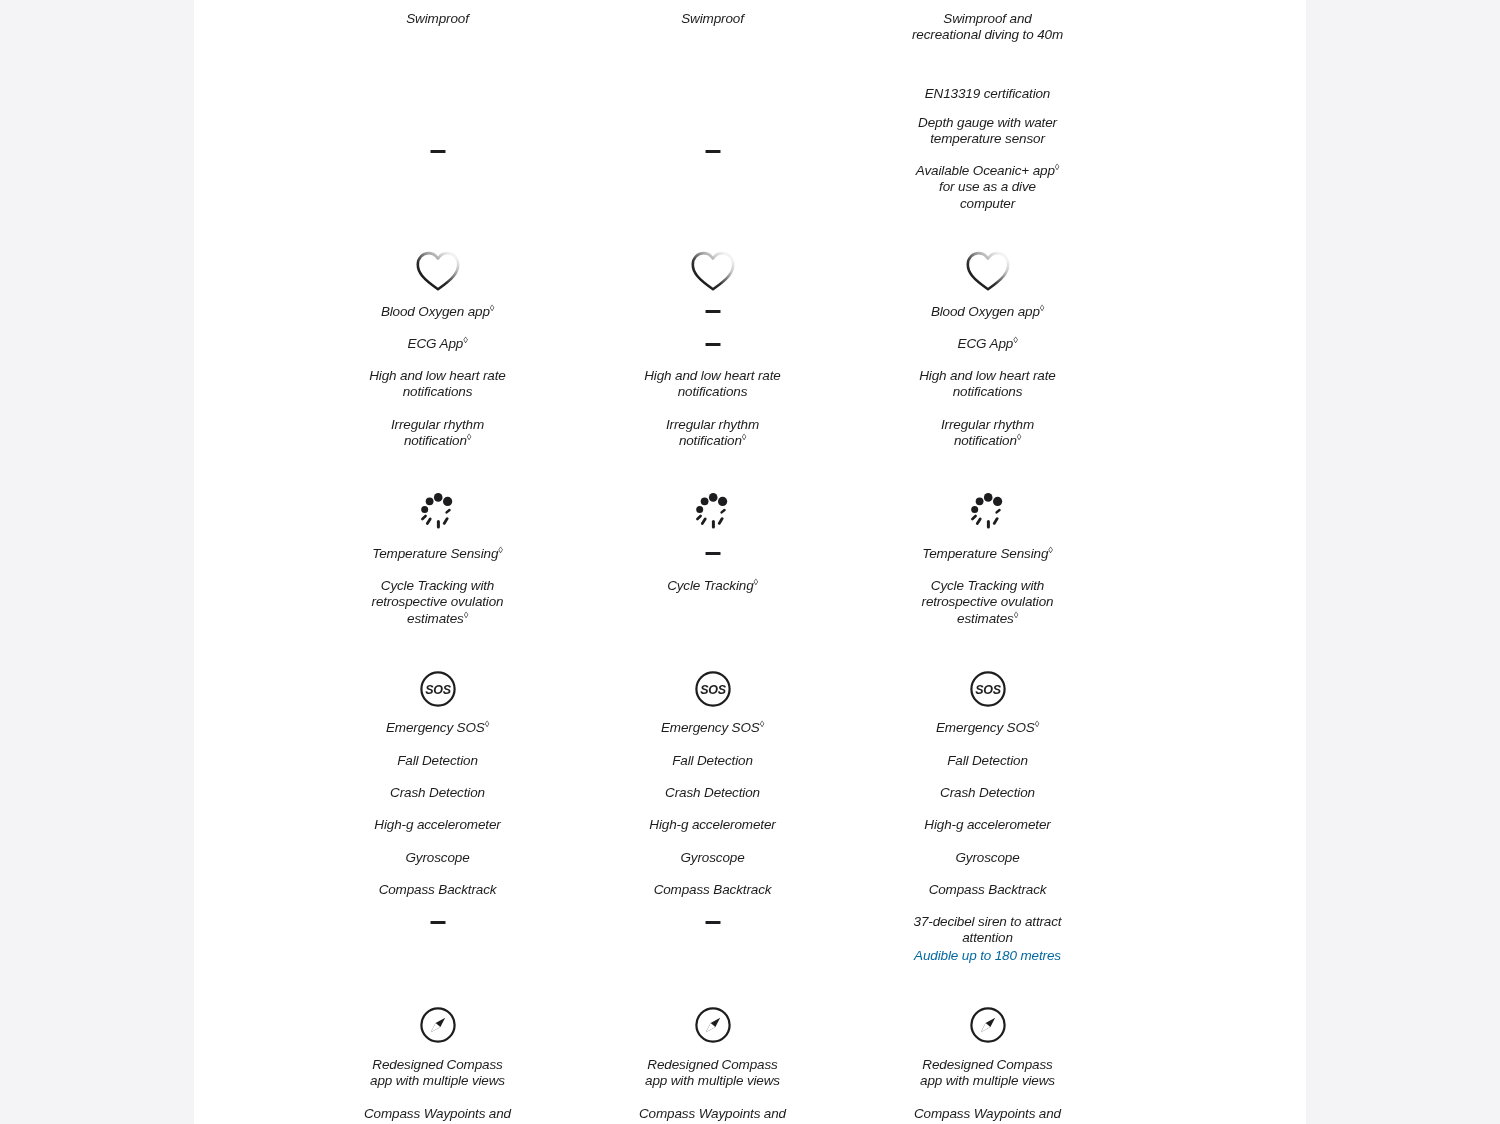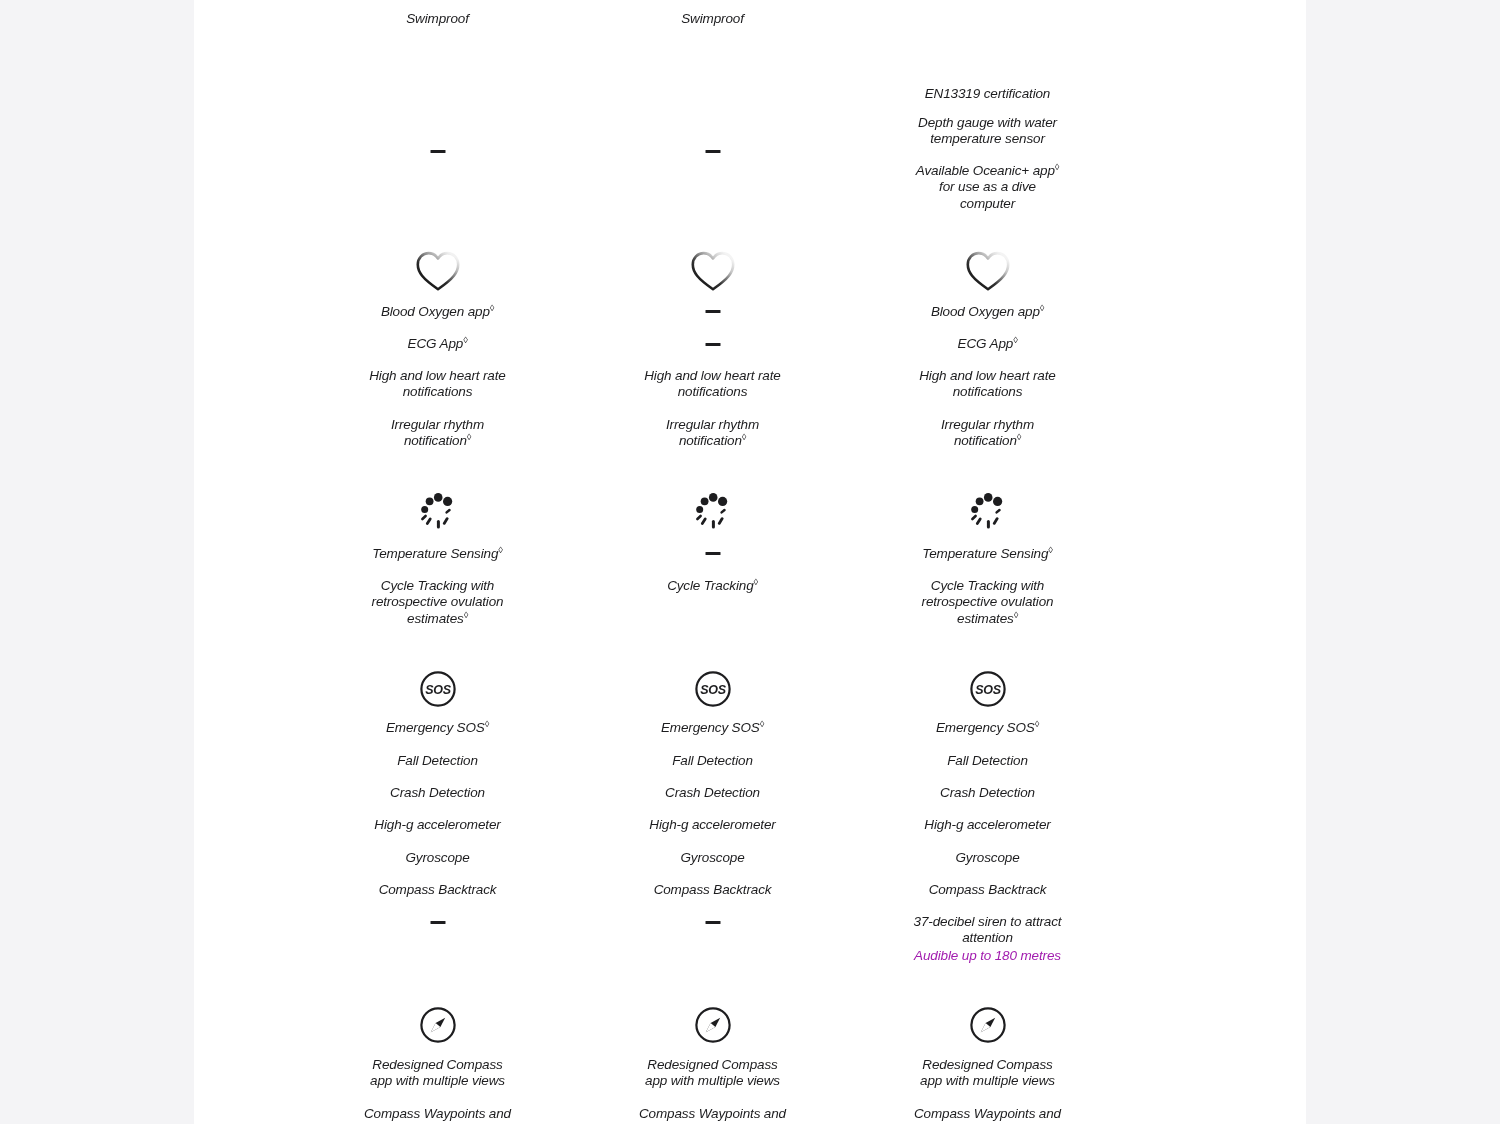--- a/index.html
+++ b/index.html
@@ -54,21 +54,21 @@
     transform: translateX(-50%);
     width: 215px;
     text-align: center;
     color: #1d1d1f;
     font-size: 13.5px;
     line-height: 16.4px;
     letter-spacing: -0.01em;
     white-space: pre-line;
   }
   .txt.sub {
-    color: #a21caf;
+    color: #0369a1;
   }
   .txt.wide { width: 240px; }
 
   .sup {
     font-size: 9px;
     vertical-align: super;
     line-height: 0;
   }
 
   
@@ -244,20 +244,22 @@
             <path d="M21.4 20.9 L16.6 17.1 L11.8 26.2 Z" fill="#ffffff"></path>
           </svg>
         </span>
         <div class="txt" style="top:1057px;">Redesigned Compass
 app with multiple views</div>
         <div class="txt" style="top:1106px;">Compass Waypoints and</div>
       </div>
 
       <div class="col">
 
+        <div class="txt wide" style="top:11px;">Swimproof and
+recreational diving to 40m</div>
 
         <div class="txt wide" style="top:86px;">EN13319 certification</div>
         <div class="txt wide" style="top:163px;">Available Oceanic+ app<span class="sup">◊</span>
 for use as a dive
 computer</div>
         <div class="txt wide" style="top:115px;">Depth gauge with water
 temperature sensor</div>
 
         <span class="icon heart-ico" style="top:250px;">
           <svg viewBox="0 0 46 42" width="46" height="42" fill="none">

